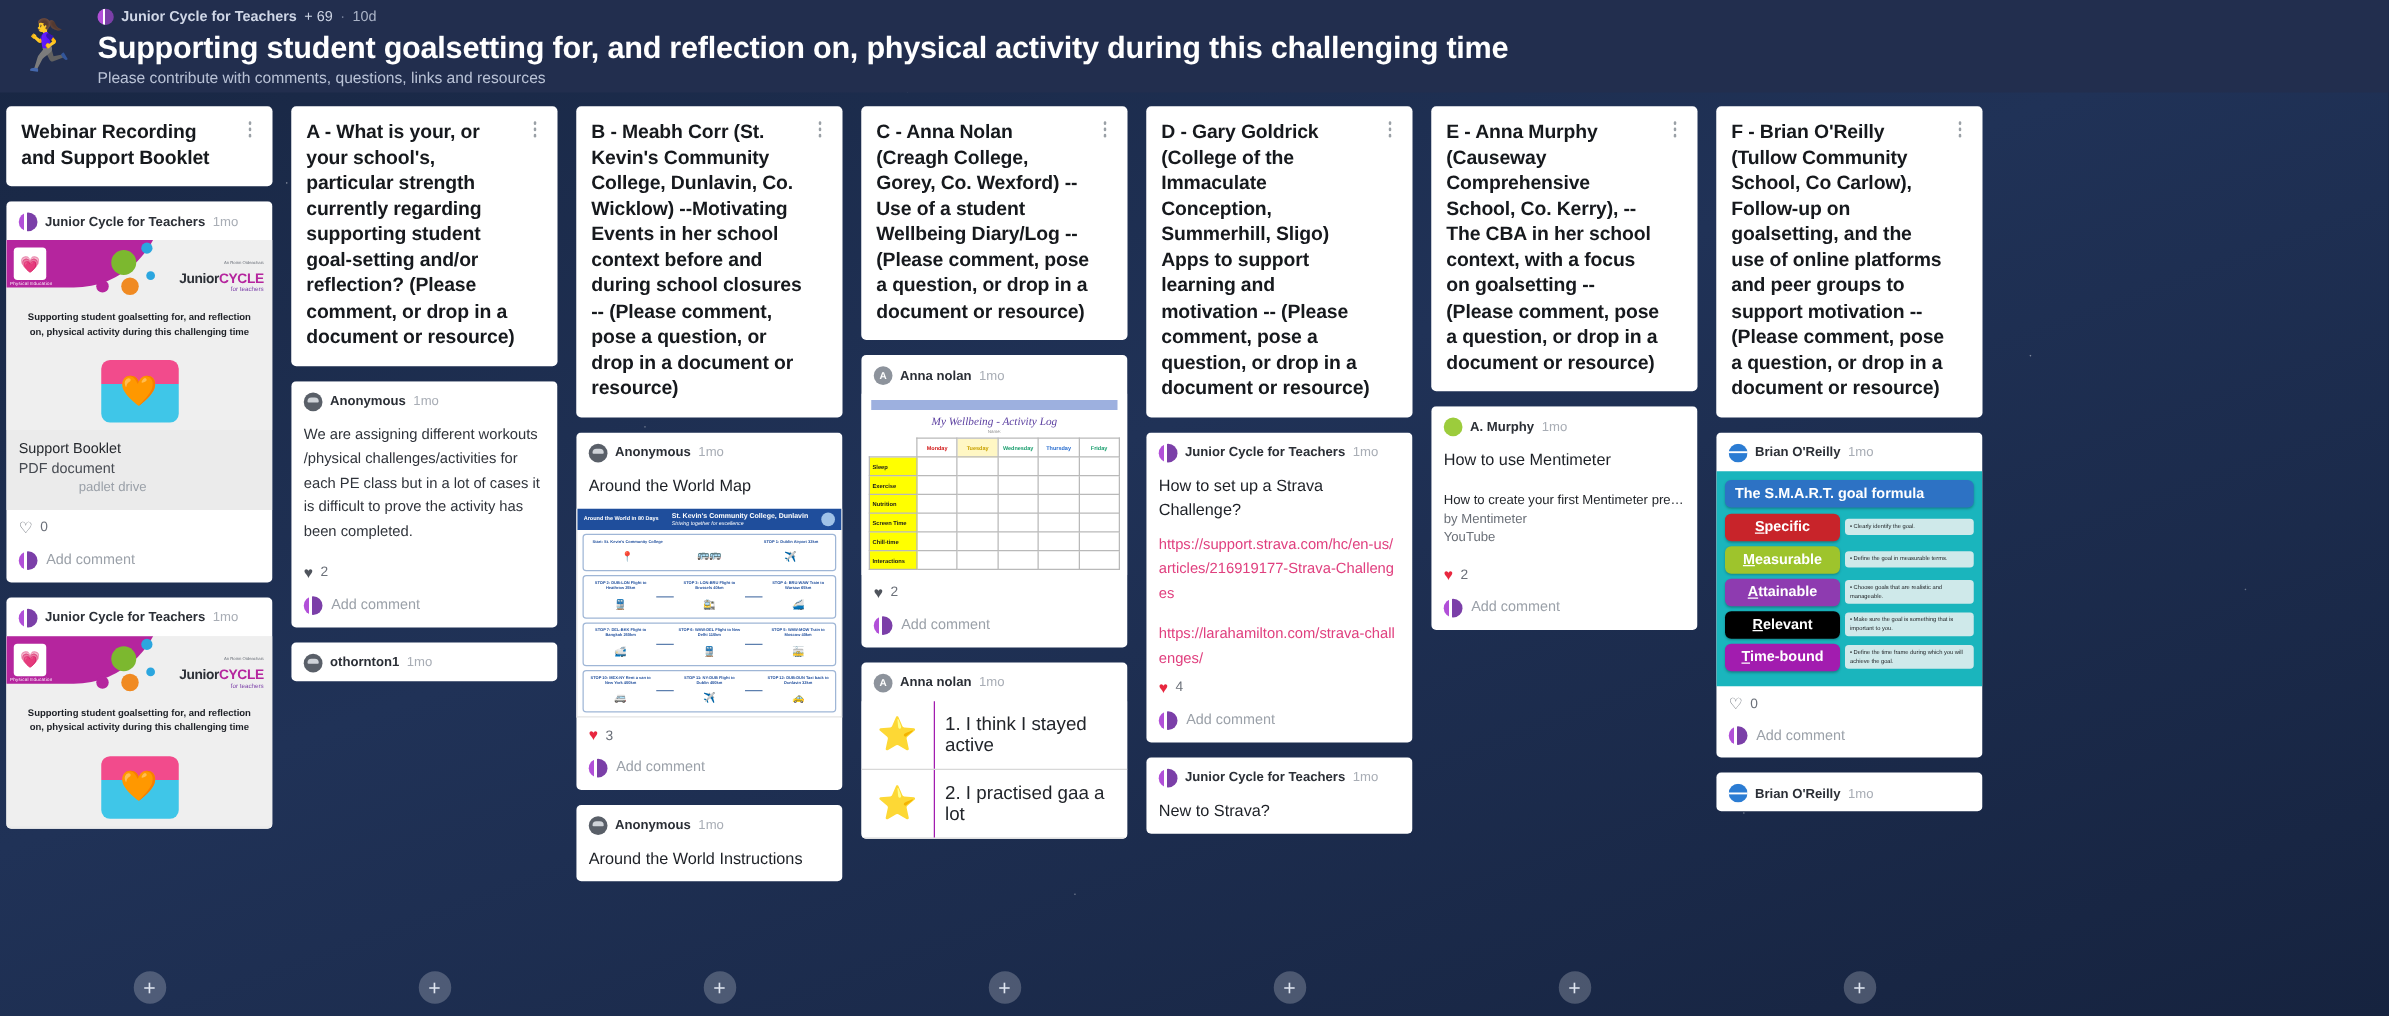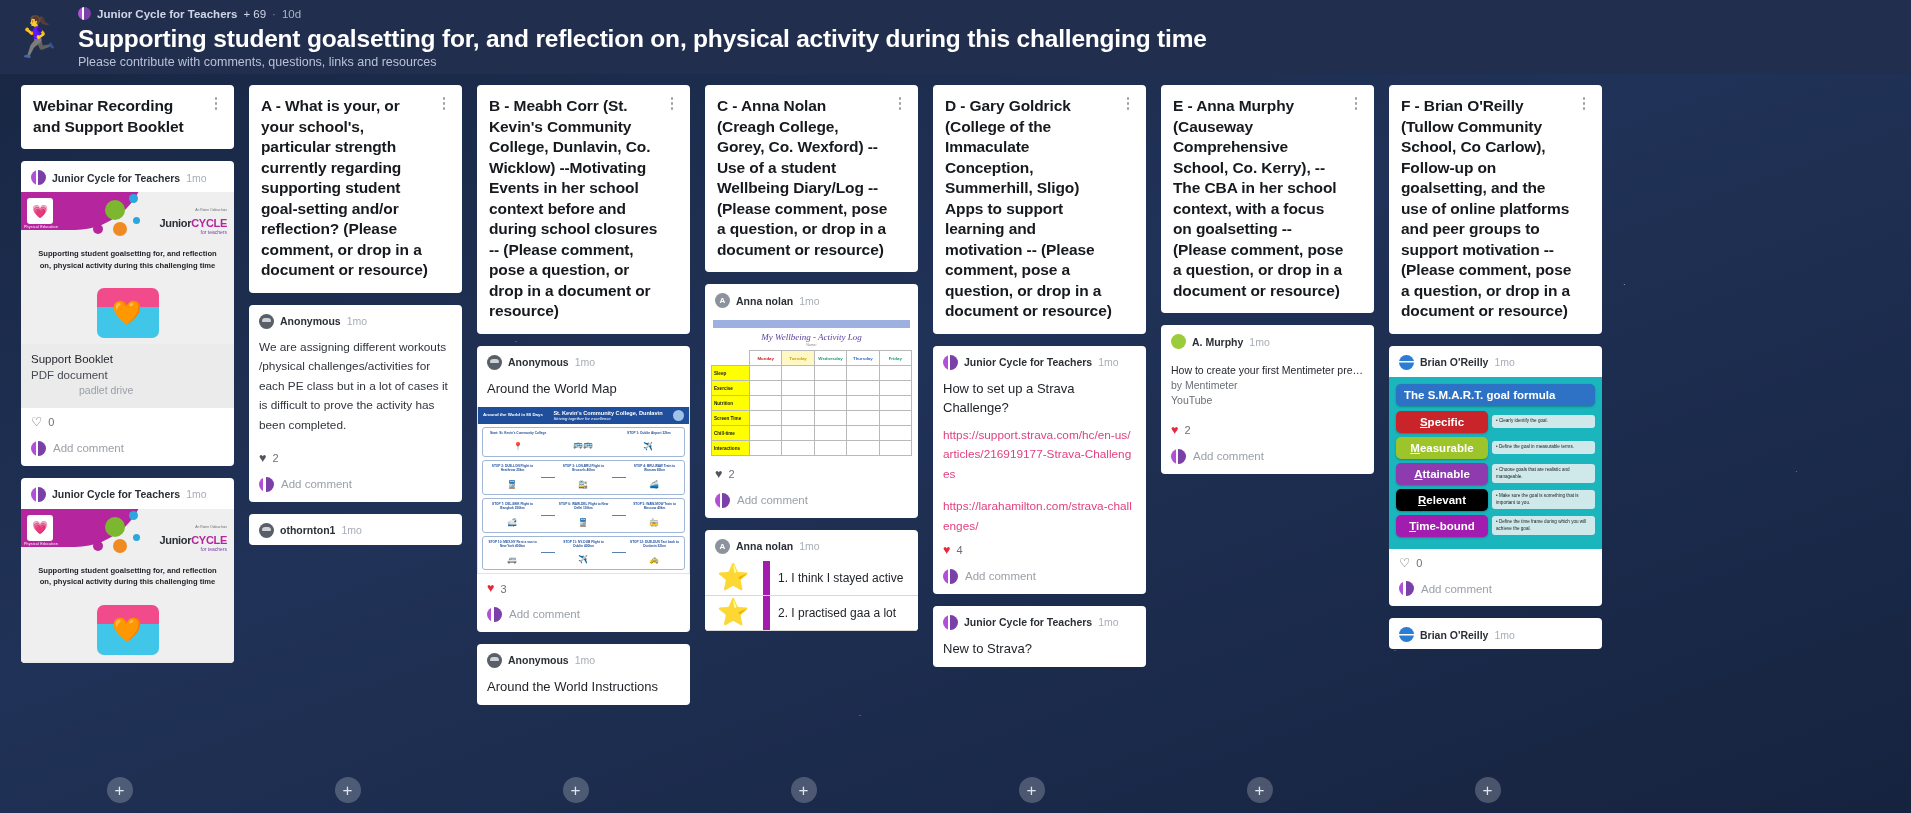--- a/index.html
+++ b/index.html
@@ -62,21 +62,21 @@
     color: #fff; font-size: 24.5px; font-weight: 700;
     letter-spacing: -.2px; line-height: 30px; white-space: nowrap;
   }
   .hdr-sub { color: #b9c2d6; font-size: 12.5px; margin-top: 1px; }
 
   
   #cols {
     position: absolute; top: 74px; left: 0;
     width: 1911px; height: 739px;
     display: flex; gap: 15px;
-    padding: 11px 0 0 21px;
+    padding: 11px 0 0 5px;
   }
   .col {
     flex: 0 0 213px; width: 213px;
     display: flex; flex-direction: column;
     position: relative; height: 100%;
   }
   .col-head {
     background: #fff; border-radius: 4px;
     padding: 11px 12px 12px 12px;
     display: flex; align-items: flex-start;
@@ -242,21 +242,21 @@
   .welllog .h-wed { color: #1a9e6e; }
   .welllog .h-thu { color: #2b6fd0; }
   .welllog .h-fri { color: #1a9e6e; }
 
   
   .starlist { background:#fff; }
   .starlist .srow { display:flex; align-items:stretch; border-bottom:1px solid #d8d8d8; }
   .starlist .sstar { flex:0 0 58px; display:flex; align-items:center; justify-content:center; font-size:26px; }
   .starlist .stext {
     flex:1 1 auto; display:flex; align-items:center;
-    border-left:7px solid #a21caf; padding:10px 8px; font-size:12px; color:#22252a;
+    border-left:1px solid #a21caf; padding:10px 8px; font-size:15px; color:#22252a;
   }
 
   
   .video { position: relative; width: 100%; background: #000; }
   .video .vinner {
     background:#fff; width:100%; height:92px; margin: 14px 0;
     display:flex; align-items:center; padding-left: 16px; position: relative;
   }
   .video .vtitle { font-size: 17px; font-weight: 700; color:#12141a; line-height: 21px; letter-spacing:-.4px; }
   .video .vbars { position:absolute; right: 26px; bottom: 16px; width: 26px; }
@@ -707,20 +707,21 @@
           </div>
       </div>
       <div class="col-body">
 
         <div class="card">
           <div class="card-head">
             <span class="av green"></span>
             <span class="author">A. Murphy</span>
             <span class="ago">1mo</span>
           </div>
+          <div class="card-title">How to use Mentimeter</div>
           <div class="vmeta">
             <div class="vn">How to create your first Mentimeter pres...</div>
             <div class="vb">by Mentimeter</div>
             <div class="vs">YouTube</div>
           </div>
           <div class="card-foot">
             <span class="heart red">♥</span>
             <span class="cnt">2</span>
           </div>
           <div class="addc">

